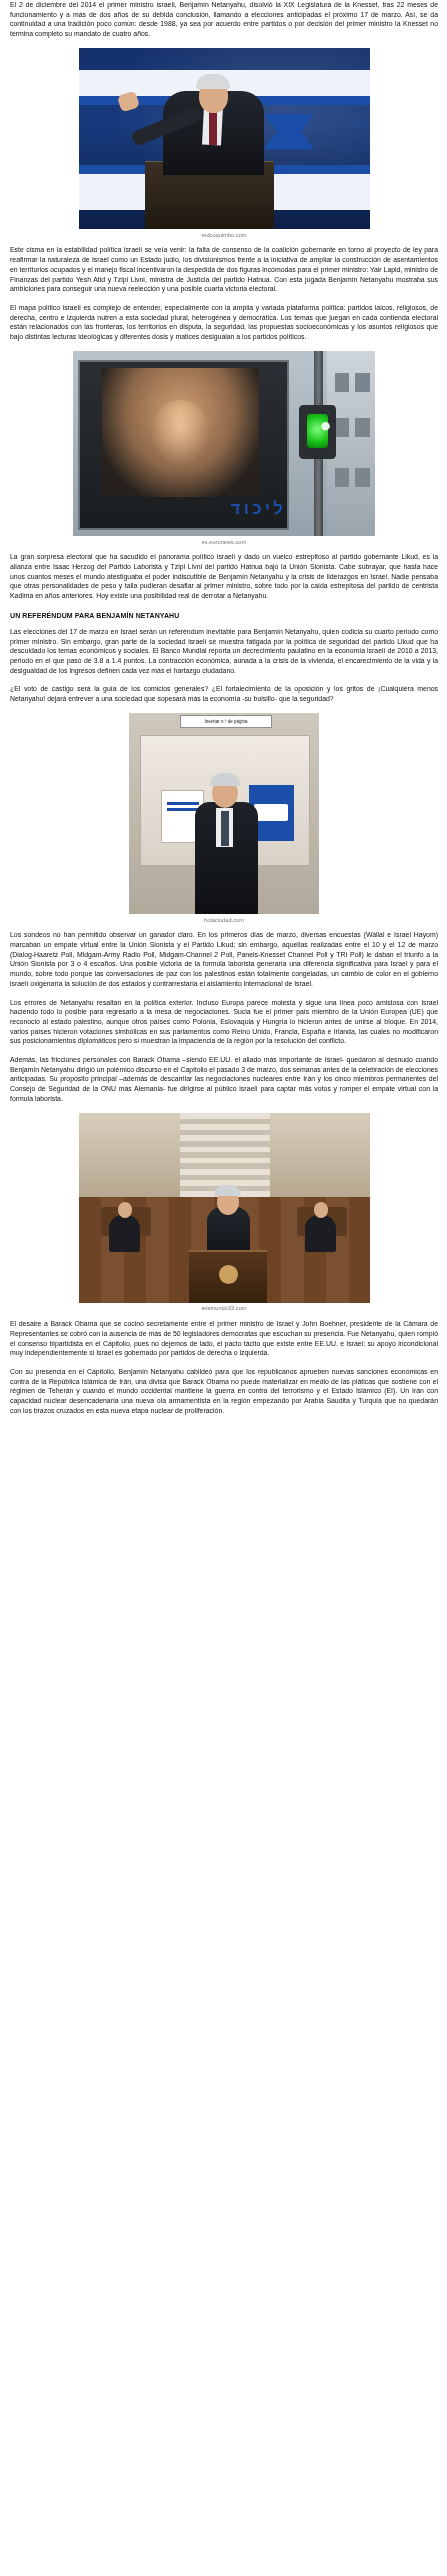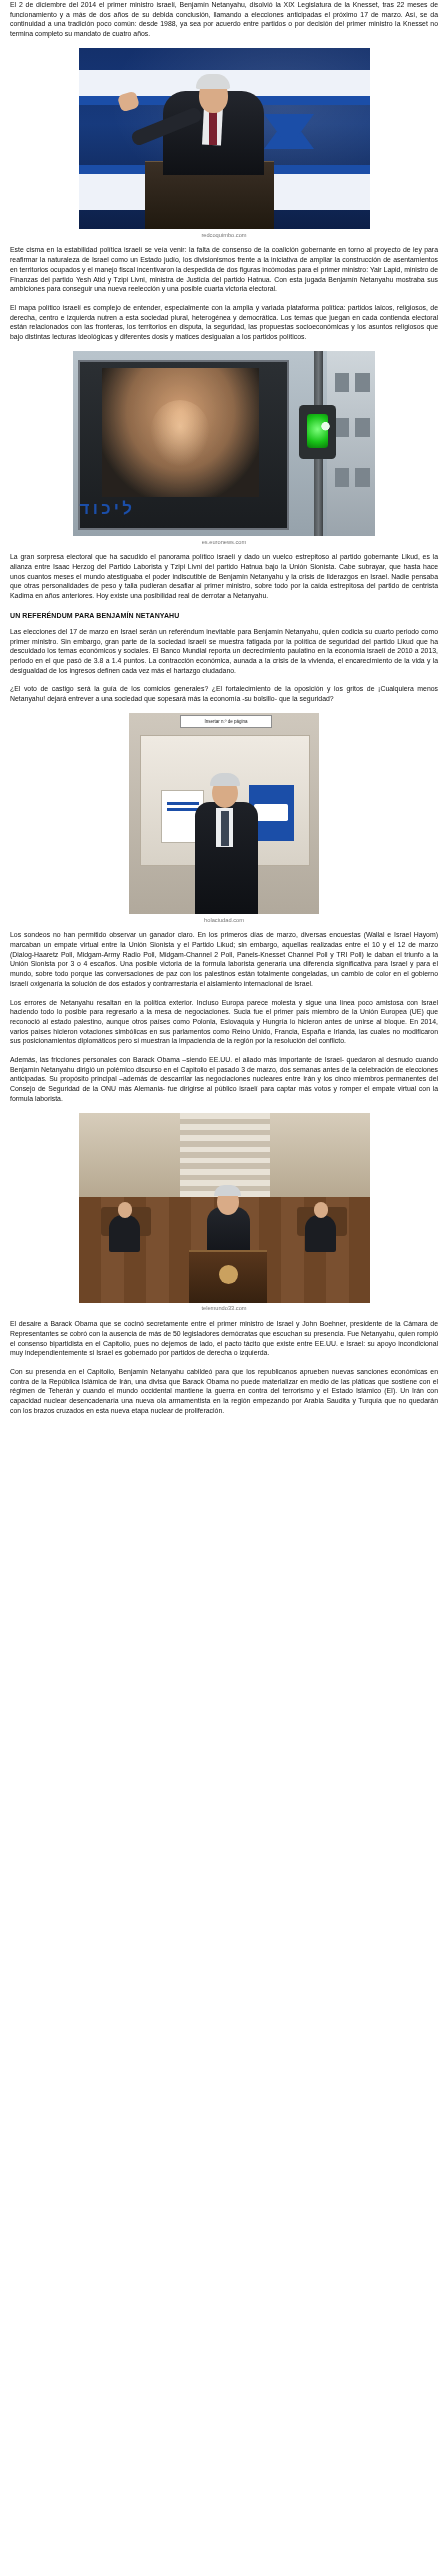--- a/index.html
+++ b/index.html
@@ -173,21 +173,21 @@
     content: "";
     position: absolute;
     left: 48px; top: 32px;
     width: 60px; height: 67px;
     border-radius: 50%;
     background: radial-gradient(ellipse at 50% 40%, rgba(255,220,180,0.55), rgba(0,0,0,0) 70%);
   }
   .fig2 .poster-text {
     position: absolute;
     left: 0; right: 0; bottom: 9px;
-    text-align: left;
+    text-align: right;
     color: #1b4ea8;
     font-size: 17px;
     font-weight: bold;
     letter-spacing: 3.4px;
   }
   .fig2 .pole {
     position: absolute;
     left: 241px; top: 0;
     width: 9px; height: 185px;
     background: linear-gradient(90deg,#4c5154,#6f7579,#3d4144);

